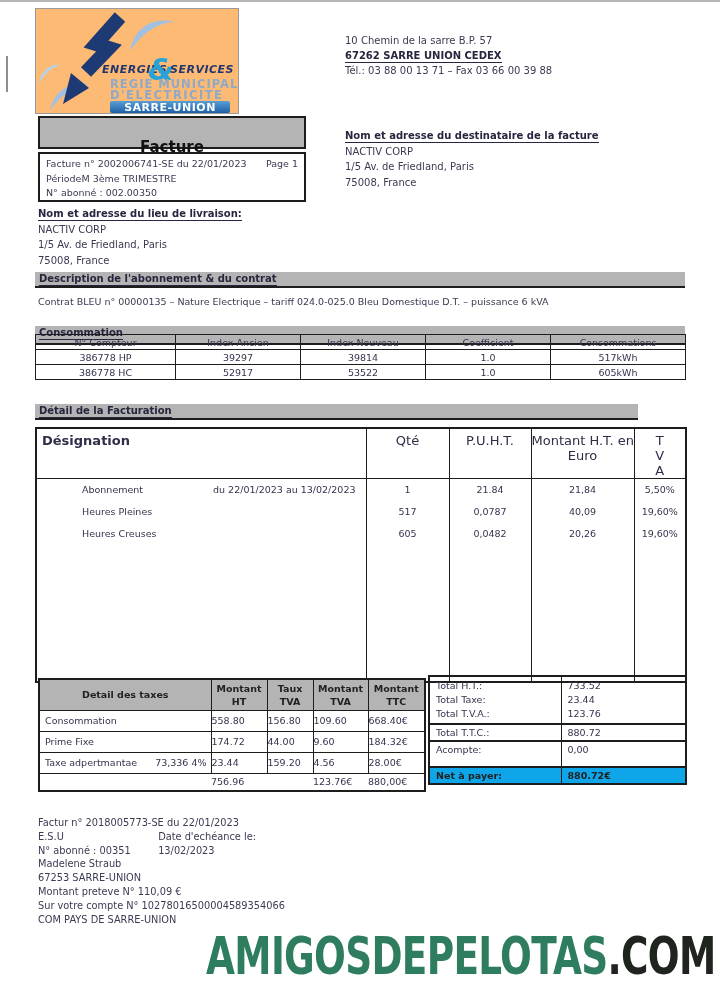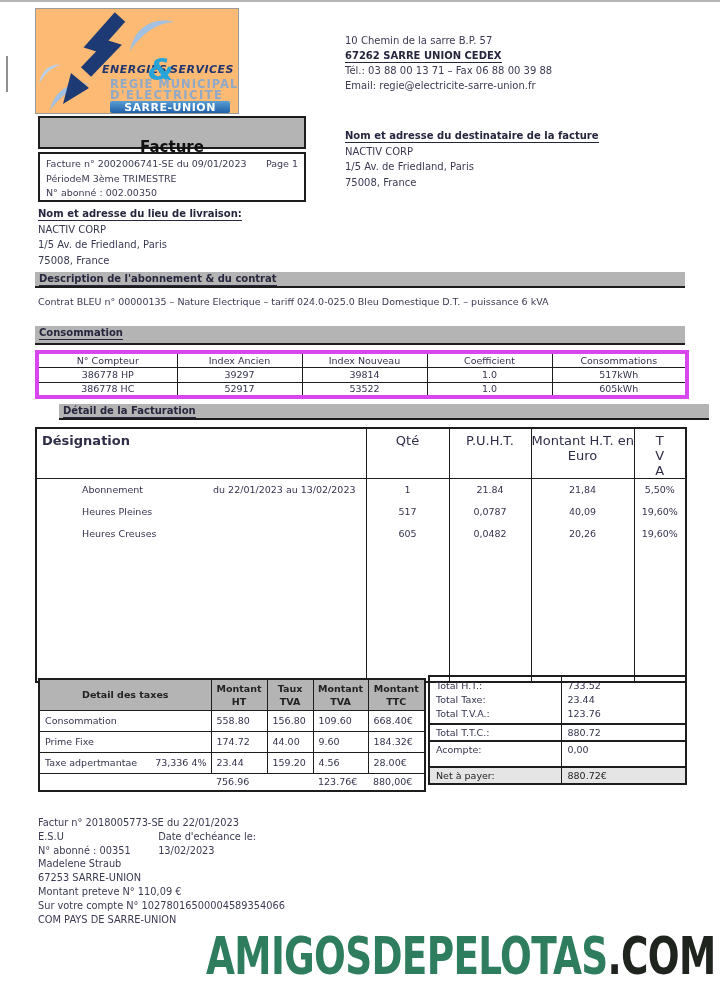--- a/index.html
+++ b/index.html
@@ -34,58 +34,58 @@
   .addr { font-size:10px; line-height:15.5px; }
   .recipient { left:345px; top:128px; }
   .delivery { left:38px; top:206px; }
 
   
   .bar { background:#b4b4b4; border-bottom:2px solid #1d1d1d; font-size:10px;
     padding:1px 4px 2px 4px; height:16px; }
   .bar-contract { left:35px; top:272px; width:650px; }
   .contract-line { left:38px; top:296px; font-size:9.5px; }
   .bar-consumption { left:35px; top:326px; width:650px; height:19px; }
-  .bar-billing { left:35px; top:404px; width:650px;margin-left:24px; }
+  .bar-billing { left:35px; top:404px; width:603px; }
 
   
   table { border-collapse:collapse; table-layout:fixed; }
   td, th { font-weight:normal; overflow:hidden; white-space:nowrap; }
 
   
-  .consumption-table { left:35px; top:350px; width:650px; border:4px solid #d946ef; }
+  .consumption-table { left:35px; top:334px; width:650px; border:1px solid #d946ef; }
   .consumption-table td { border:1px solid #1d1d1d; font-size:9.5px; text-align:center;
     height:15px; color:#34344e; }
 
   
   .billing-table { left:35px; top:427px; width:650px; height:245px; border:2px solid #1d1d1d; }
   .billing-table thead td { border:1px solid #1d1d1d; font-size:13px; text-align:center;
     vertical-align:top; padding-top:4px; height:41px; color:#2e2e48; }
   .billing-table thead td.desig { text-align:left; padding-left:5px; font-weight:bold; }
   .billing-table tbody td { border-left:1px solid #1d1d1d; border-right:1px solid #1d1d1d;
     font-size:9.5px; text-align:center; height:22px; color:#34344e; }
   .billing-table tbody td.desig { text-align:left;padding-left:40px; }
   .desig-flex { display:flex; justify-content:space-between; padding:0 10px 0 5px; }
   .billing-table tr.filler td { height:137px; }
 
   
   .taxes-table { left:38px; top:678px; width:386px; border:2px solid #1d1d1d; }
   .taxes-table td { border:1.5px solid #1d1d1d; font-size:9.5px; color:#34344e; }
   .taxes-table .hdr { background:#b4b4b4; text-align:center; font-weight:bold;
     height:31px; line-height:13px; color:#222; vertical-align:middle; }
   .taxes-table .lbl { padding-left:5px; height:21px; }
-  .taxes-table .num { padding-left:5px; height:21px; }
+  .taxes-table .num { height:21px; }
   .lbl-flex { display:flex; justify-content:space-between; padding-right:4px; }
   .taxes-table tr.tfoot td { border-left:none; border-right:none; height:18px; }
 
   
   .totals-table { left:428px; top:675px; width:257px; border:2px solid #1d1d1d; }
   .totals-table td { border:2px solid #1d1d1d; border-left-width:1px; border-right-width:1px;
     font-size:9.5px; color:#34344e; padding:2px 0 2px 6px; vertical-align:top; }
   .totals-table .grp div { line-height:14px; }
-  .totals-table tr.net td { background:#e5e5e5; font-weight:normal; color:#222; }
+  .totals-table tr.net td { background:#0ea5e9; font-weight:bold; color:#222; }
   .totals-table tr.acompte td { height:26px; }
 
   
   .footer-block { left:38px; top:816px; font-size:9.8px; line-height:13.8px; color:#3a3a52; }
   .fcol { display:inline-block; width:117px; }
 
   
   .watermark { right:5px; top:926px; font-size:52px; font-weight:bold; white-space:nowrap;
     letter-spacing:-1px; transform:scaleX(0.72); transform-origin:100% 0%;
     font-family:"DejaVu Sans", sans-serif; }
@@ -122,31 +122,30 @@
         </linearGradient>
       </defs>
       <rect x="74" y="92" width="120" height="12" rx="2" fill="url(#badgeGrad)"></rect>
       <text x="134" y="102" font-size="11" font-weight="bold" fill="#ffffff" text-anchor="middle" letter-spacing="0.5">SARRE-UNION</text>
     </svg>
   </div>
 
   <div class="abs supplier">
     <div>10 Chemin de la sarre B.P. 57</div>
     <div><span class="u-bold">67262 SARRE UNION CEDEX</span></div>
-    <div>Tél.: 03 88 00 13 71 – Fax 06 88 00 39 88</div>
-    <div>Email: regie@electricite-sarre-union.fr</div>
+    <div>Tél.: 03 88 00 13 71 – Fax 03 66 00 39 88</div>
   </div>
 
   <div class="abs fact-title">
     <span>Facture</span>
   </div>
 
   <div class="abs fact-info">
     <div class="row1">
-      <span>Facture n° 2002006741-SE du 09/01/2023</span>
+      <span>Facture n° 2002006741-SE du 22/01/2023</span>
       <span>Page 1</span>
     </div>
     <div>PériodeM 3ème TRIMESTRE</div>
     <div>N° abonné : 002.00350</div>
   </div>
 
   <div class="abs addr recipient">
     <div><span class="u-bold">Nom et adresse du destinataire de la facture</span></div>
     <div>NACTIV CORP</div>
     <div>1/5 Av. de Friedland, Paris</div>

